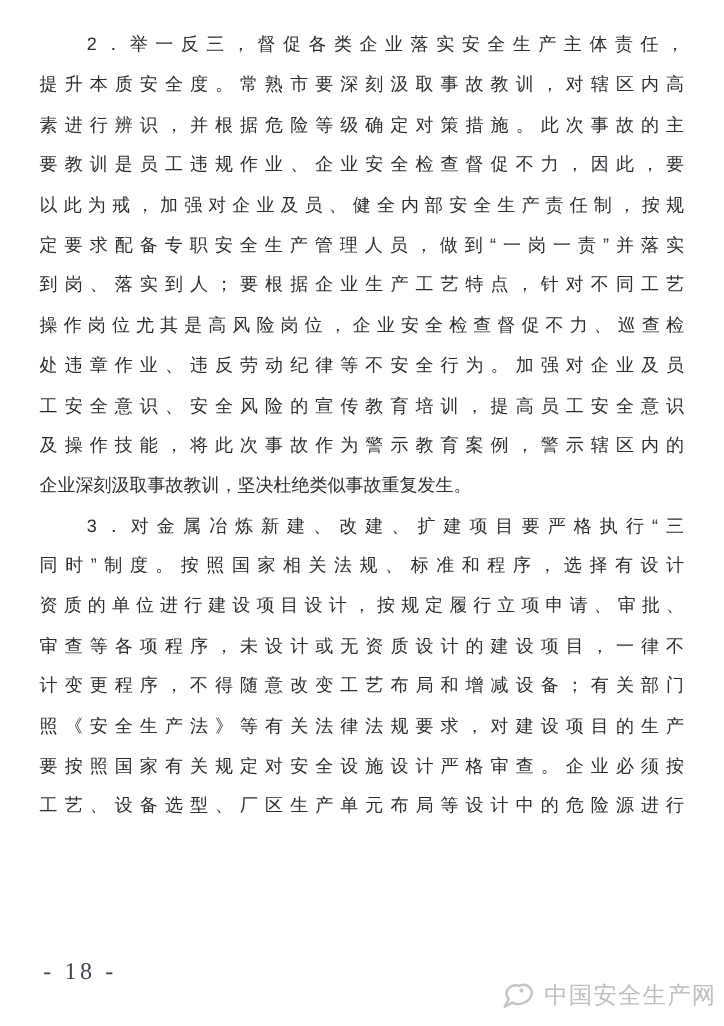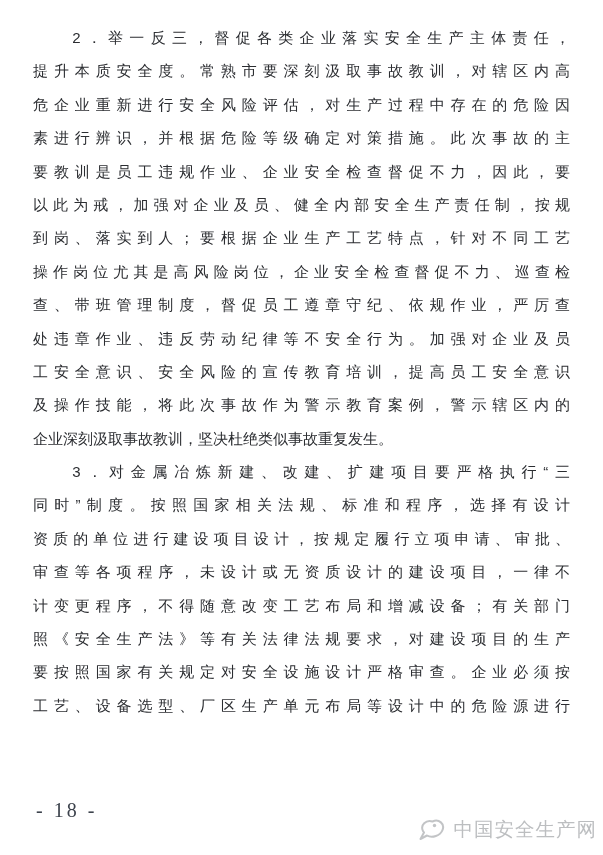--- a/index.html
+++ b/index.html
@@ -48,27 +48,26 @@
   }
   .watermark svg { display: block; opacity: 0.9; }
 </style>
 </head>
 <body>
 
 <div class="text-column">
 
   <div class="line indent">2．举一反三，督促各类企业落实安全生产主体责任，</div>
   <div class="line">提升本质安全度。常熟市要深刻汲取事故教训，对辖区内高</div>
-  <div class="line">危企业重新进行安全风险评估，对生产过程中存在的危险因</div>
   <div class="line">素进行辨识，并根据危险等级确定对策措施。此次事故的主</div>
   <div class="line">要教训是员工违规作业、企业安全检查督促不力，因此，要</div>
   <div class="line">以此为戒，加强对企业及员、健全内部安全生产责任制，按规</div>
+  <div class="line">定要求配备专职安全生产管理人员，做到“一岗一责”并落实</div>
   <div class="line">到岗、落实到人；要根据企业生产工艺特点，针对不同工艺</div>
   <div class="line">操作岗位尤其是高风险岗位，企业安全检查督促不力、巡查检</div>
-  <div class="line">查、带班管理制度，督促员工遵章守纪、依规作业，严厉查</div>
   <div class="line">处违章作业、违反劳动纪律等不安全行为。加强对企业及员</div>
   <div class="line">工安全意识、安全风险的宣传教育培训，提高员工安全意识</div>
   <div class="line">及操作技能，将此次事故作为警示教育案例，警示辖区内的</div>
   <div class="line para-end">企业深刻汲取事故教训，坚决杜绝类似事故重复发生。</div>
 
   <div class="line indent">3．对金属冶炼新建、改建、扩建项目要严格执行“三</div>
   <div class="line">同时”制度。按照国家相关法规、标准和程序，选择有设计</div>
   <div class="line">资质的单位进行建设项目设计，按规定履行立项申请、审批、</div>
   <div class="line">审查等各项程序，未设计或无资质设计的建设项目，一律不</div>
   <div class="line">计变更程序，不得随意改变工艺布局和增减设备；有关部门</div>

